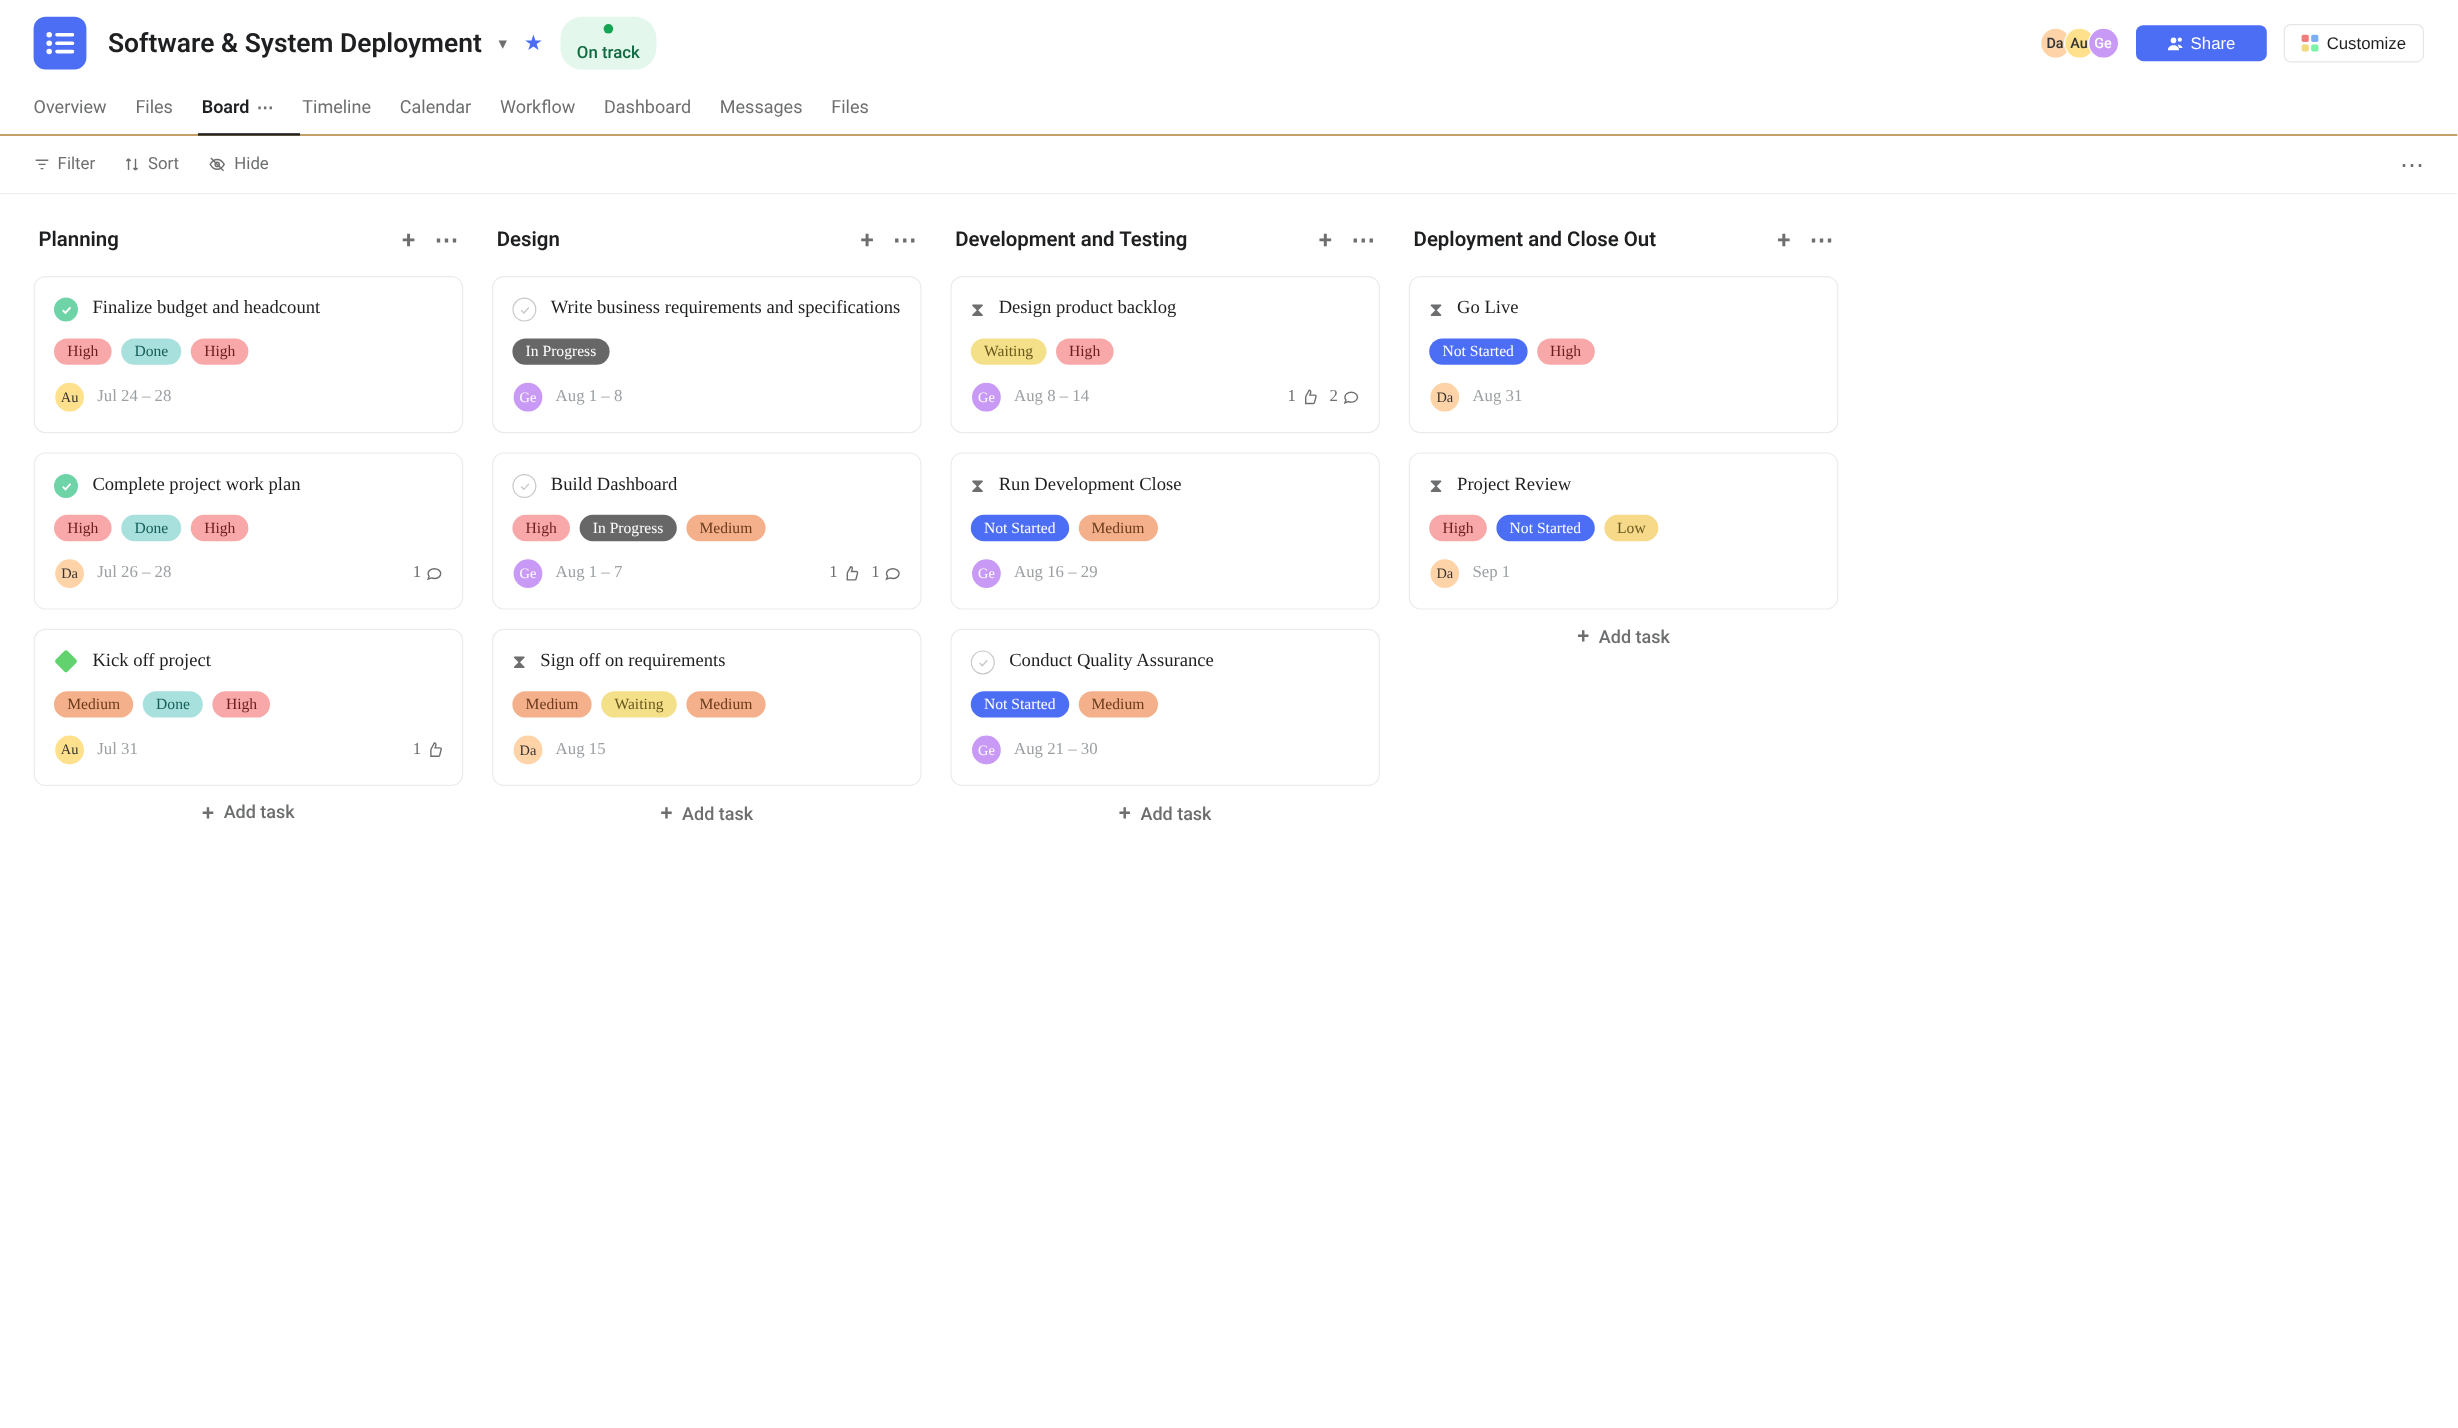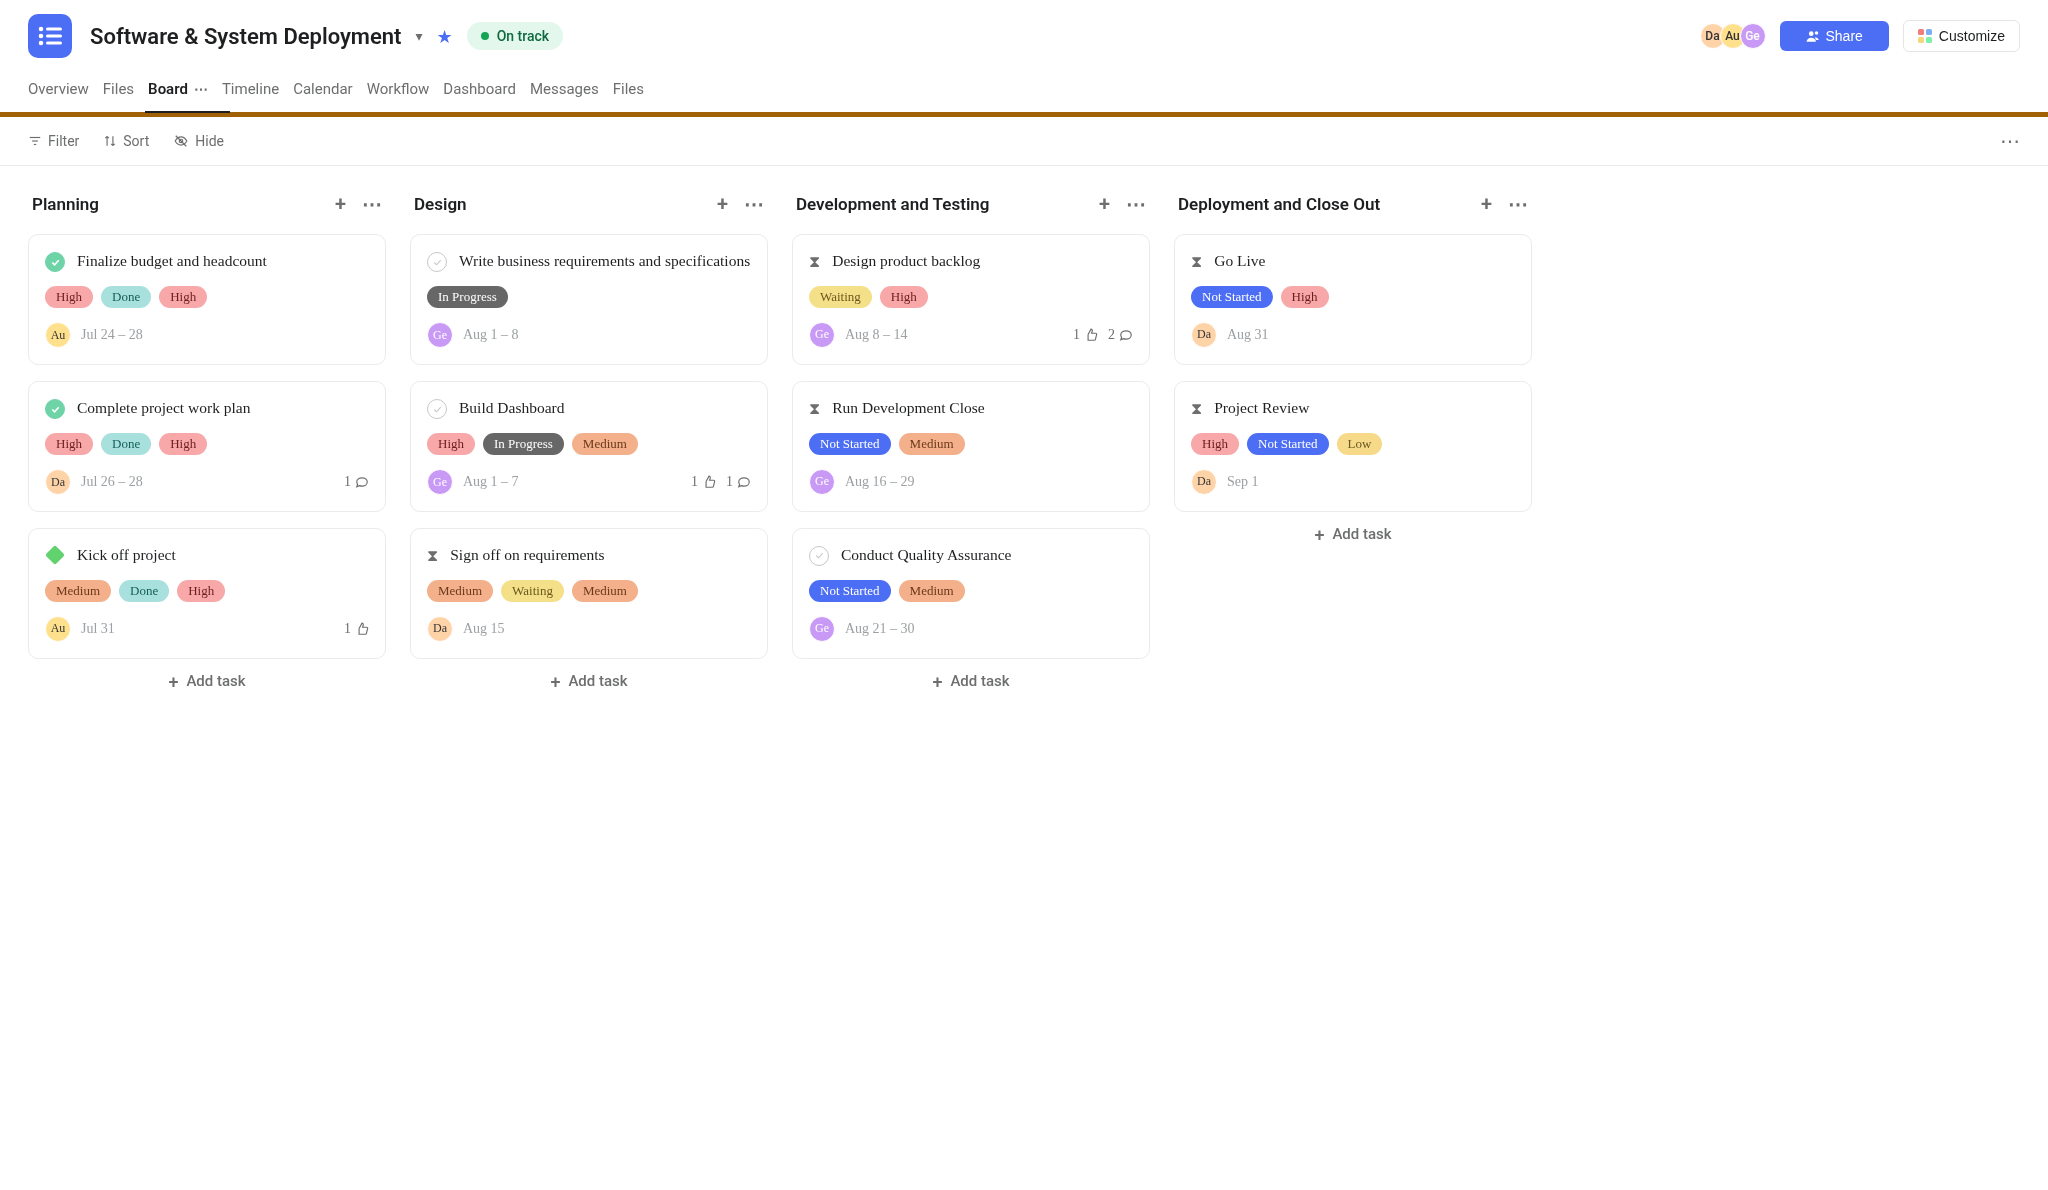--- a/index.html
+++ b/index.html
@@ -4,34 +4,34 @@
 <style>
 * { margin: 0; padding: 0; box-sizing: border-box; }
 body { font-family: -apple-system, BlinkMacSystemFont, "Segoe UI", Roboto, Helvetica, Arial, sans-serif; color: #1e1f21; background: #fff; }
 .header { display: flex; align-items: center; padding: 14px 28px 0 28px; gap: 18px; }
 .proj-icon { width: 44px; height: 44px; border-radius: 10px; background: #4c6ef5; display: flex; align-items: center; justify-content: center; }
 .proj-icon svg { width: 24px; height: 20px; }
 .proj-title { font-size: 22px; font-weight: 600; }
 .header-mid { display: flex; align-items: center; gap: 14px; }
 .chev { color: #6d6e6f; font-size: 14px; }
 .star { color: #4c6ef5; font-size: 18px; }
-.status-pill { display: inline-flex; align-items: center; gap: 8px; background: #e3f7ed; color: #0f6a3f; font-size: 14px; padding: 6px 14px; border-radius: 18px; font-weight: 500; }
+.status-pill { display: inline-flex; align-items: center; gap: 8px; background: #e3f7ed; color: #0f6a3f; font-size: 14px; padding: 6px 14px; border-radius: 18px; font-weight: 500; flex-direction: column; }
 .dot-green { width: 8px; height: 8px; border-radius: 50%; background: #14a454; }
 .header-right { margin-left: auto; display: flex; align-items: center; gap: 14px; }
 .avatars { display: flex; }
 .avatar { width: 26px; height: 26px; border-radius: 50%; display: inline-flex; align-items: center; justify-content: center; font-size: 12px; font-weight: 500; color: #333; border: 1px solid #fff; margin-left: -6px; }
 .avatar:first-child { margin-left: 0; }
 .av-Au { background: #ffe08c; }
 .av-Da { background: #ffd3a8; }
 .av-Ge { background: #c89af6; color: #fff; }
 .share-btn { background: #4c6ef5; color: #fff; border: none; border-radius: 6px; padding: 7px 26px; font-size: 14px; font-weight: 500; display: flex; align-items: center; gap: 6px; cursor: pointer; }
 .customize-btn { background: #fff; color: #1e1f21; border: 1px solid #e5e5e5; border-radius: 6px; padding: 7px 14px; font-size: 14px; font-weight: 500; display: flex; align-items: center; gap: 7px; cursor: pointer; }
 .cust-icon { width: 14px; height: 14px; display: grid; grid-template-columns: 6px 6px; grid-template-rows: 6px 6px; gap: 2px; }
 .cust-icon span { border-radius: 1.5px; }
-.tabs { display: flex; align-items: center; gap: 14px; padding: 12px 28px 0 28px; border-bottom: 5px solid #a16207; }
+.tabs { display: flex; align-items: center; gap: 24px; padding: 12px 28px 0 28px; border-bottom: 1px solid #a16207; }
 .tab { font-size: 15px; color: #6d6e6f; padding: 10px 0 14px 0; cursor: pointer; position: relative; }
 .tab.active { color: #1e1f21; font-weight: 600; }
 .tab.active::after { content: ""; position: absolute; left: -3px; right: -22px; bottom: -1px; height: 2px; background: #1e1f21; }
 .tab-dots { margin-left: 6px; color: #6d6e6f; font-size: 14px; }
 .toolbar { display: flex; align-items: center; gap: 24px; padding: 12px 28px; border-bottom: 1px solid #edeae9; }
 .tbtn { display: flex; align-items: center; gap: 6px; font-size: 14px; color: #6d6e6f; cursor: pointer; }
 .toolbar-more { margin-left: auto; font-size: 20px; color: #6d6e6f; cursor: pointer; }
 .board { display: flex; gap: 24px; padding: 20px 0 20px 28px; overflow-x: auto; background: #fff; align-items: flex-start; }
 .col { flex: 0 0 358px; display: flex; flex-direction: column; }
 .col-head { display: flex; align-items: center; gap: 16px; padding: 6px 4px 18px 4px; font-size: 17px; font-weight: 600; }

